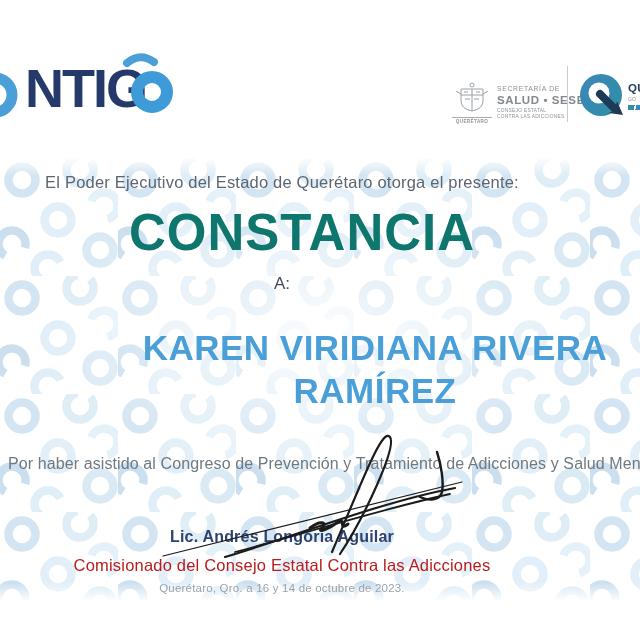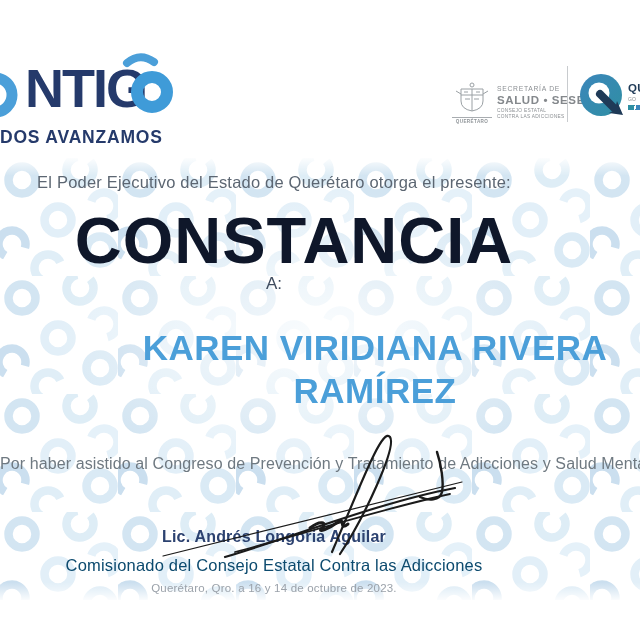--- a/index.html
+++ b/index.html
@@ -30,31 +30,31 @@
   .salud-l2{font-size:11.5px;font-weight:bold;letter-spacing:0.6px;margin-top:2px;color:#84888C;}
   .salud-l3{font-size:4.8px;letter-spacing:0.3px;margin-top:2.5px;}
   .salud-l4{font-size:4.8px;letter-spacing:0.3px;margin-top:1px;}
   .vdivider{position:absolute;left:567px;top:66px;width:1px;height:56px;background:#C8CBCE;}
   .qlogo{position:absolute;left:579px;top:73px;}
   .qr-fragment{position:absolute;left:628px;top:82px;width:12px;overflow:hidden;}
   .qr-frag-top{font-size:11.5px;font-weight:bold;color:#1F3A57;letter-spacing:0.3px;white-space:nowrap;}
   .qr-frag-bottom{font-size:5px;color:#8B8F93;white-space:nowrap;margin-top:1.5px;}
   .qr-flag{width:14px;height:5px;margin-top:3px;background:linear-gradient(100deg,#2F8FA3 0 45%,#ffffff 45% 55%,#3C86BB 55%);}
   
-  .centered{position:absolute;left:0;width:548px;text-align:center;}
+  .centered{position:absolute;left:8px;width:548px;text-align:center;}
   .intro{top:173px;font-size:16.5px;color:#5C6672;letter-spacing:0.2px;}
-  .title{top:203px;font-size:65px;font-weight:bold;color:#0f172a;letter-spacing:1px;padding-left:20px;}
+  .title{top:203px;font-size:51px;font-weight:bold;color:#0f766e;letter-spacing:1px;padding-left:20px;}
   .to-label{top:274px;font-size:17px;color:#3F4C5F;}
   .recipient{
     top:326px;font-size:35px;font-weight:bold;color:#4B9FD9;letter-spacing:0.5px;
     line-height:43px;padding:0 55px;width:530px;left:55px;
   }
   .body-line{top:455px;font-size:16px;color:#6F7981;white-space:nowrap;letter-spacing:0.1px;}
   .signatory-name{top:528px;font-size:16px;font-weight:bold;color:#2C4270;letter-spacing:0.2px;}
-  .signatory-title{top:556px;font-size:16.5px;color:#0c4a6e;letter-spacing:0.2px;}
+  .signatory-title{top:556px;font-size:16.5px;color:#b91c1c;letter-spacing:0.2px;}
   .date-place{top:582px;font-size:11.5px;color:#9BA2AA;letter-spacing:0.2px;}
   .signature{position:absolute;left:150px;top:430px;z-index:3;}
 </style>
 </head>
 <body>
 
 <div class="frame">
 
   <svg class="pattern-band" width="640" height="442" xmlns="http://www.w3.org/2000/svg">
     <defs>
@@ -73,21 +73,20 @@
   <div class="pattern-fade"></div>
 
   <div class="content">
 
     <svg class="contigo-svg" width="230" height="100" viewBox="0 0 230 100" xmlns="http://www.w3.org/2000/svg">
       <circle cx="25" cy="45" r="17" fill="none" stroke="#4B9FD9" stroke-width="11"></circle>
       <text x="55" y="57" fill="#253A6B" font-family="Liberation Sans, sans-serif" font-weight="bold" font-size="54" letter-spacing="-2">NTIG</text>
       <circle cx="182" cy="42" r="15" fill="none" stroke="#3F9BD8" stroke-width="12"></circle>
       <path d="M 157 13 Q 170 2 184 12" fill="none" stroke="#4B9FD9" stroke-width="8" stroke-linecap="round"></path>
     </svg>
-    <div class="tagline">DOS AVANZAMOS</div>
 
     <div class="shield">
       <svg width="36" height="30" viewBox="0 0 36 30" xmlns="http://www.w3.org/2000/svg">
         <g fill="none" stroke="#9AA0A4" stroke-width="1">
           <circle cx="18" cy="3" r="2"></circle>
           <path d="M 7 7 h 22 v 12 q 0 8 -11 10 q -11 -2 -11 -10 z"></path>
           <path d="M 18 7 v 22 M 7 13 h 22"></path>
           <path d="M 10 10 h 4 M 22 10 h 4 M 11 17 h 5 M 20 17 h 5"></path>
           <path d="M 2 9 l 5 3 M 34 9 l -5 3"></path>
         </g>

